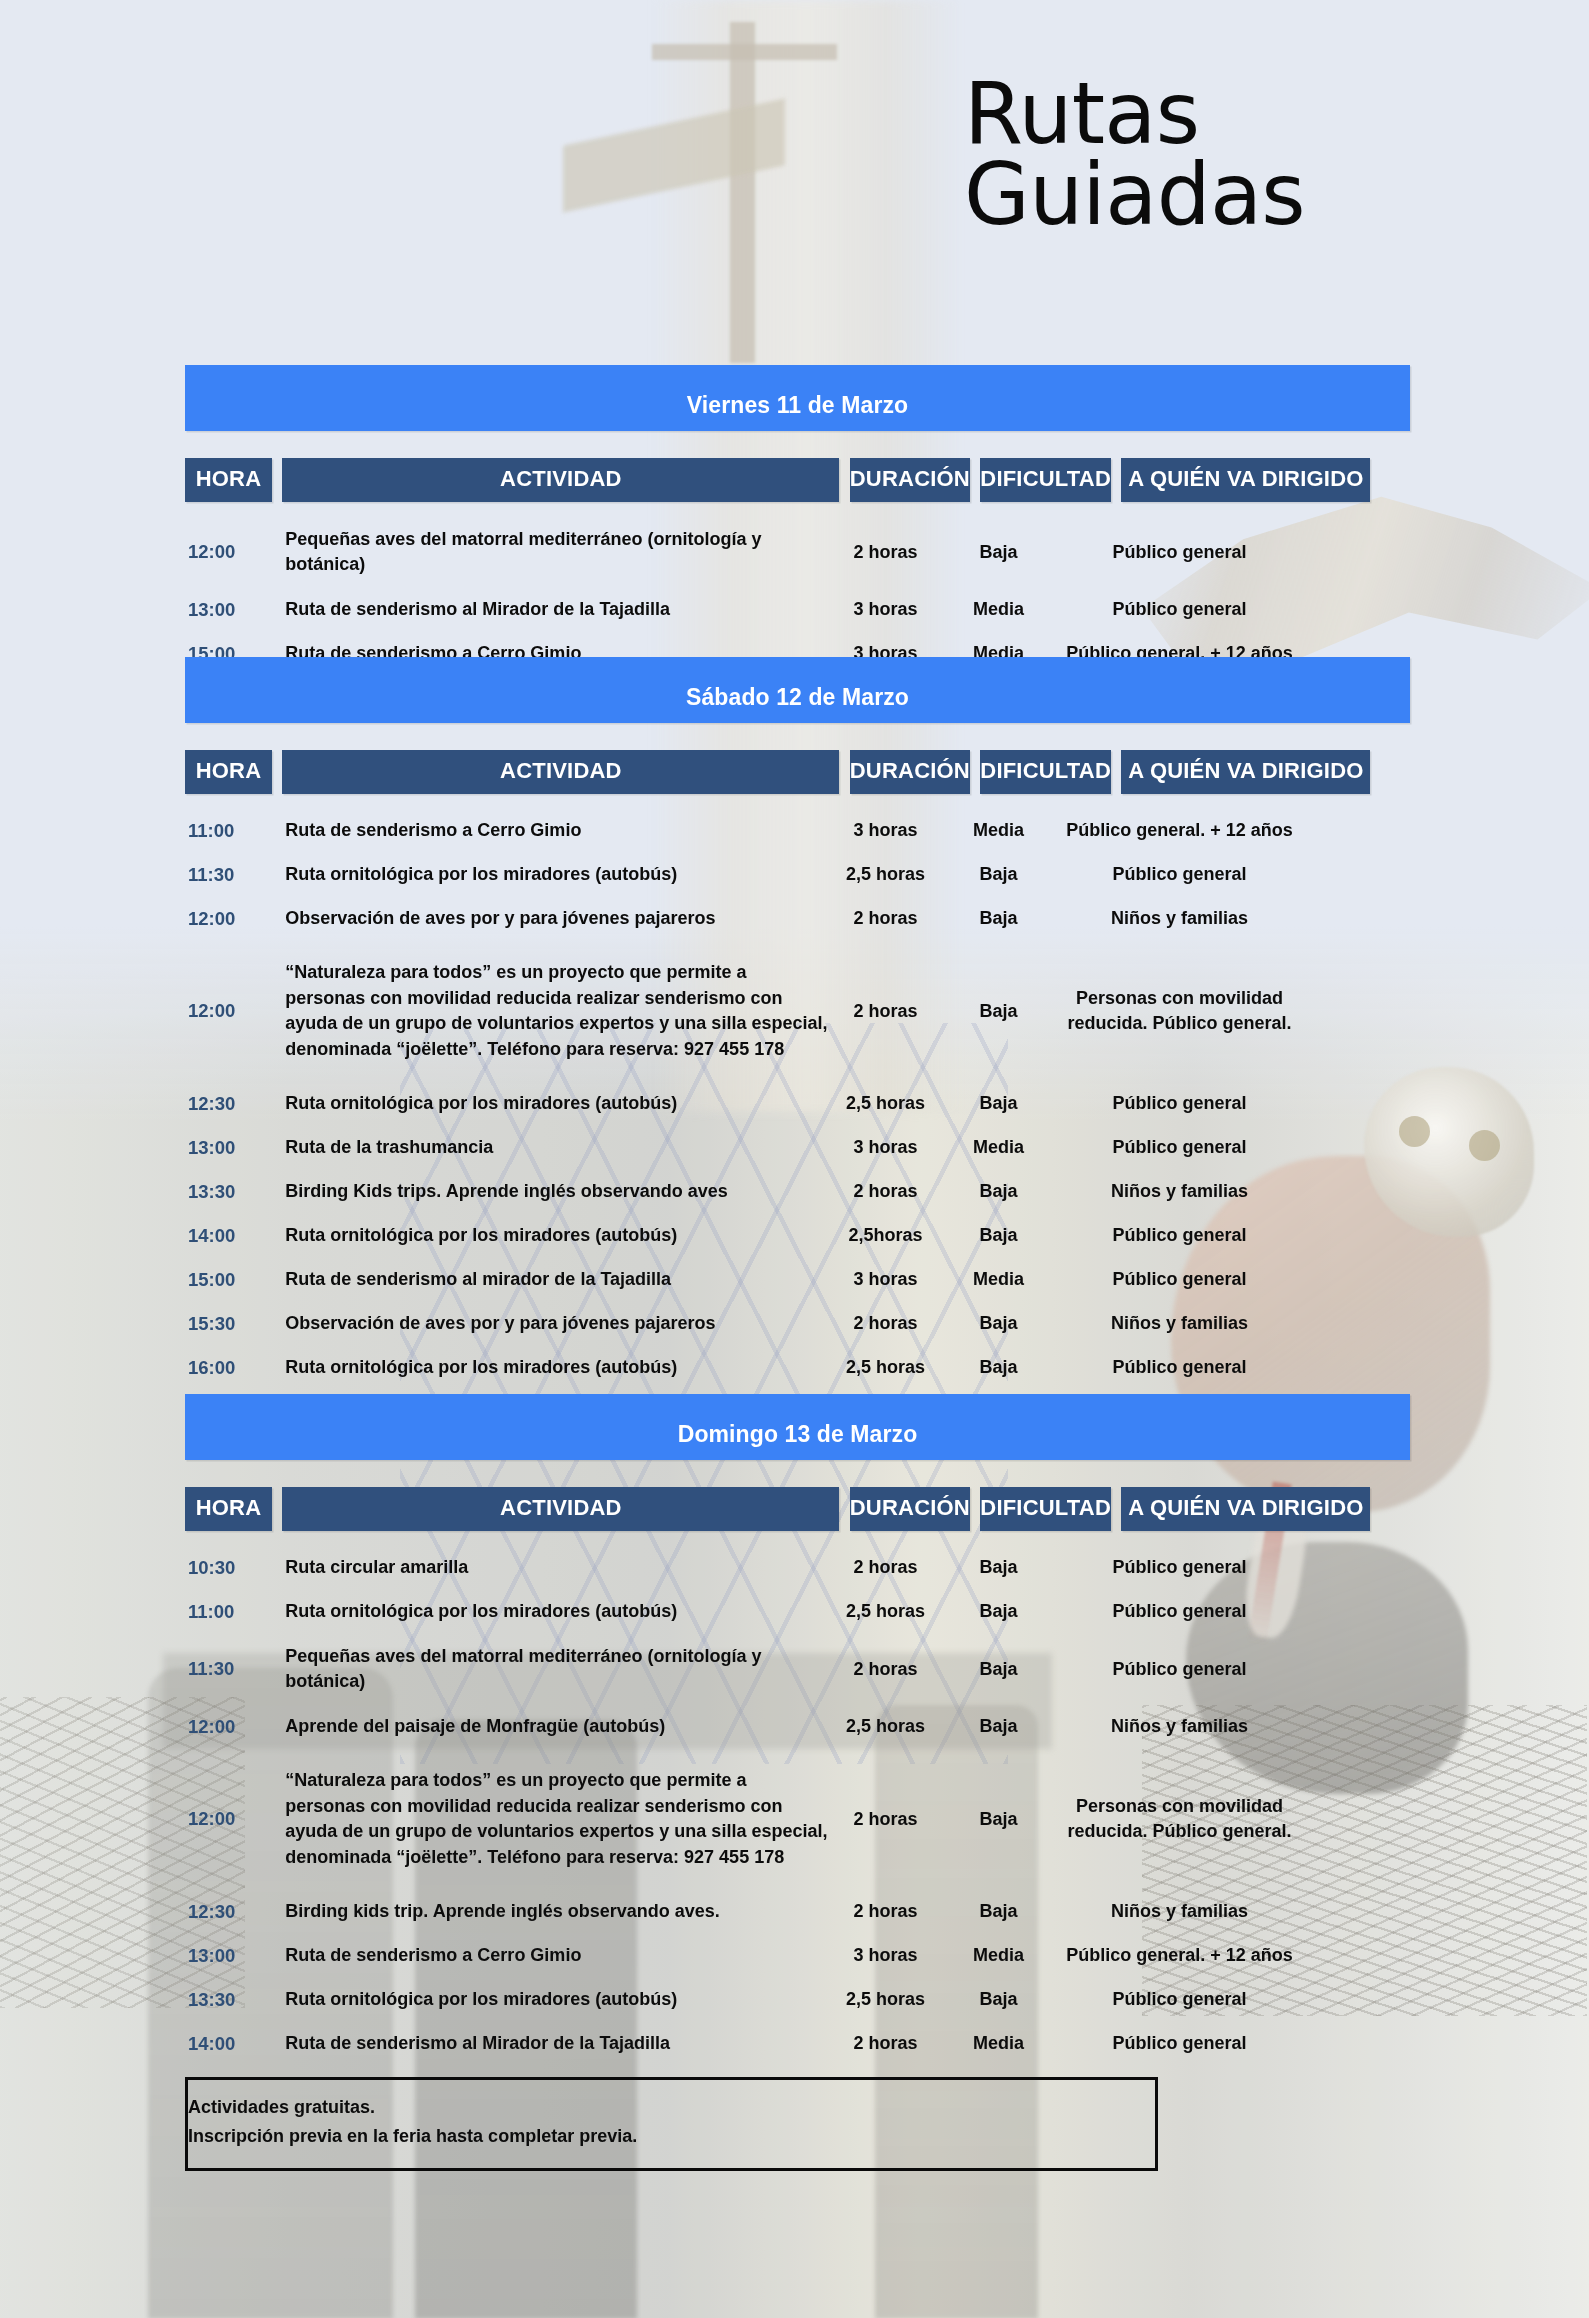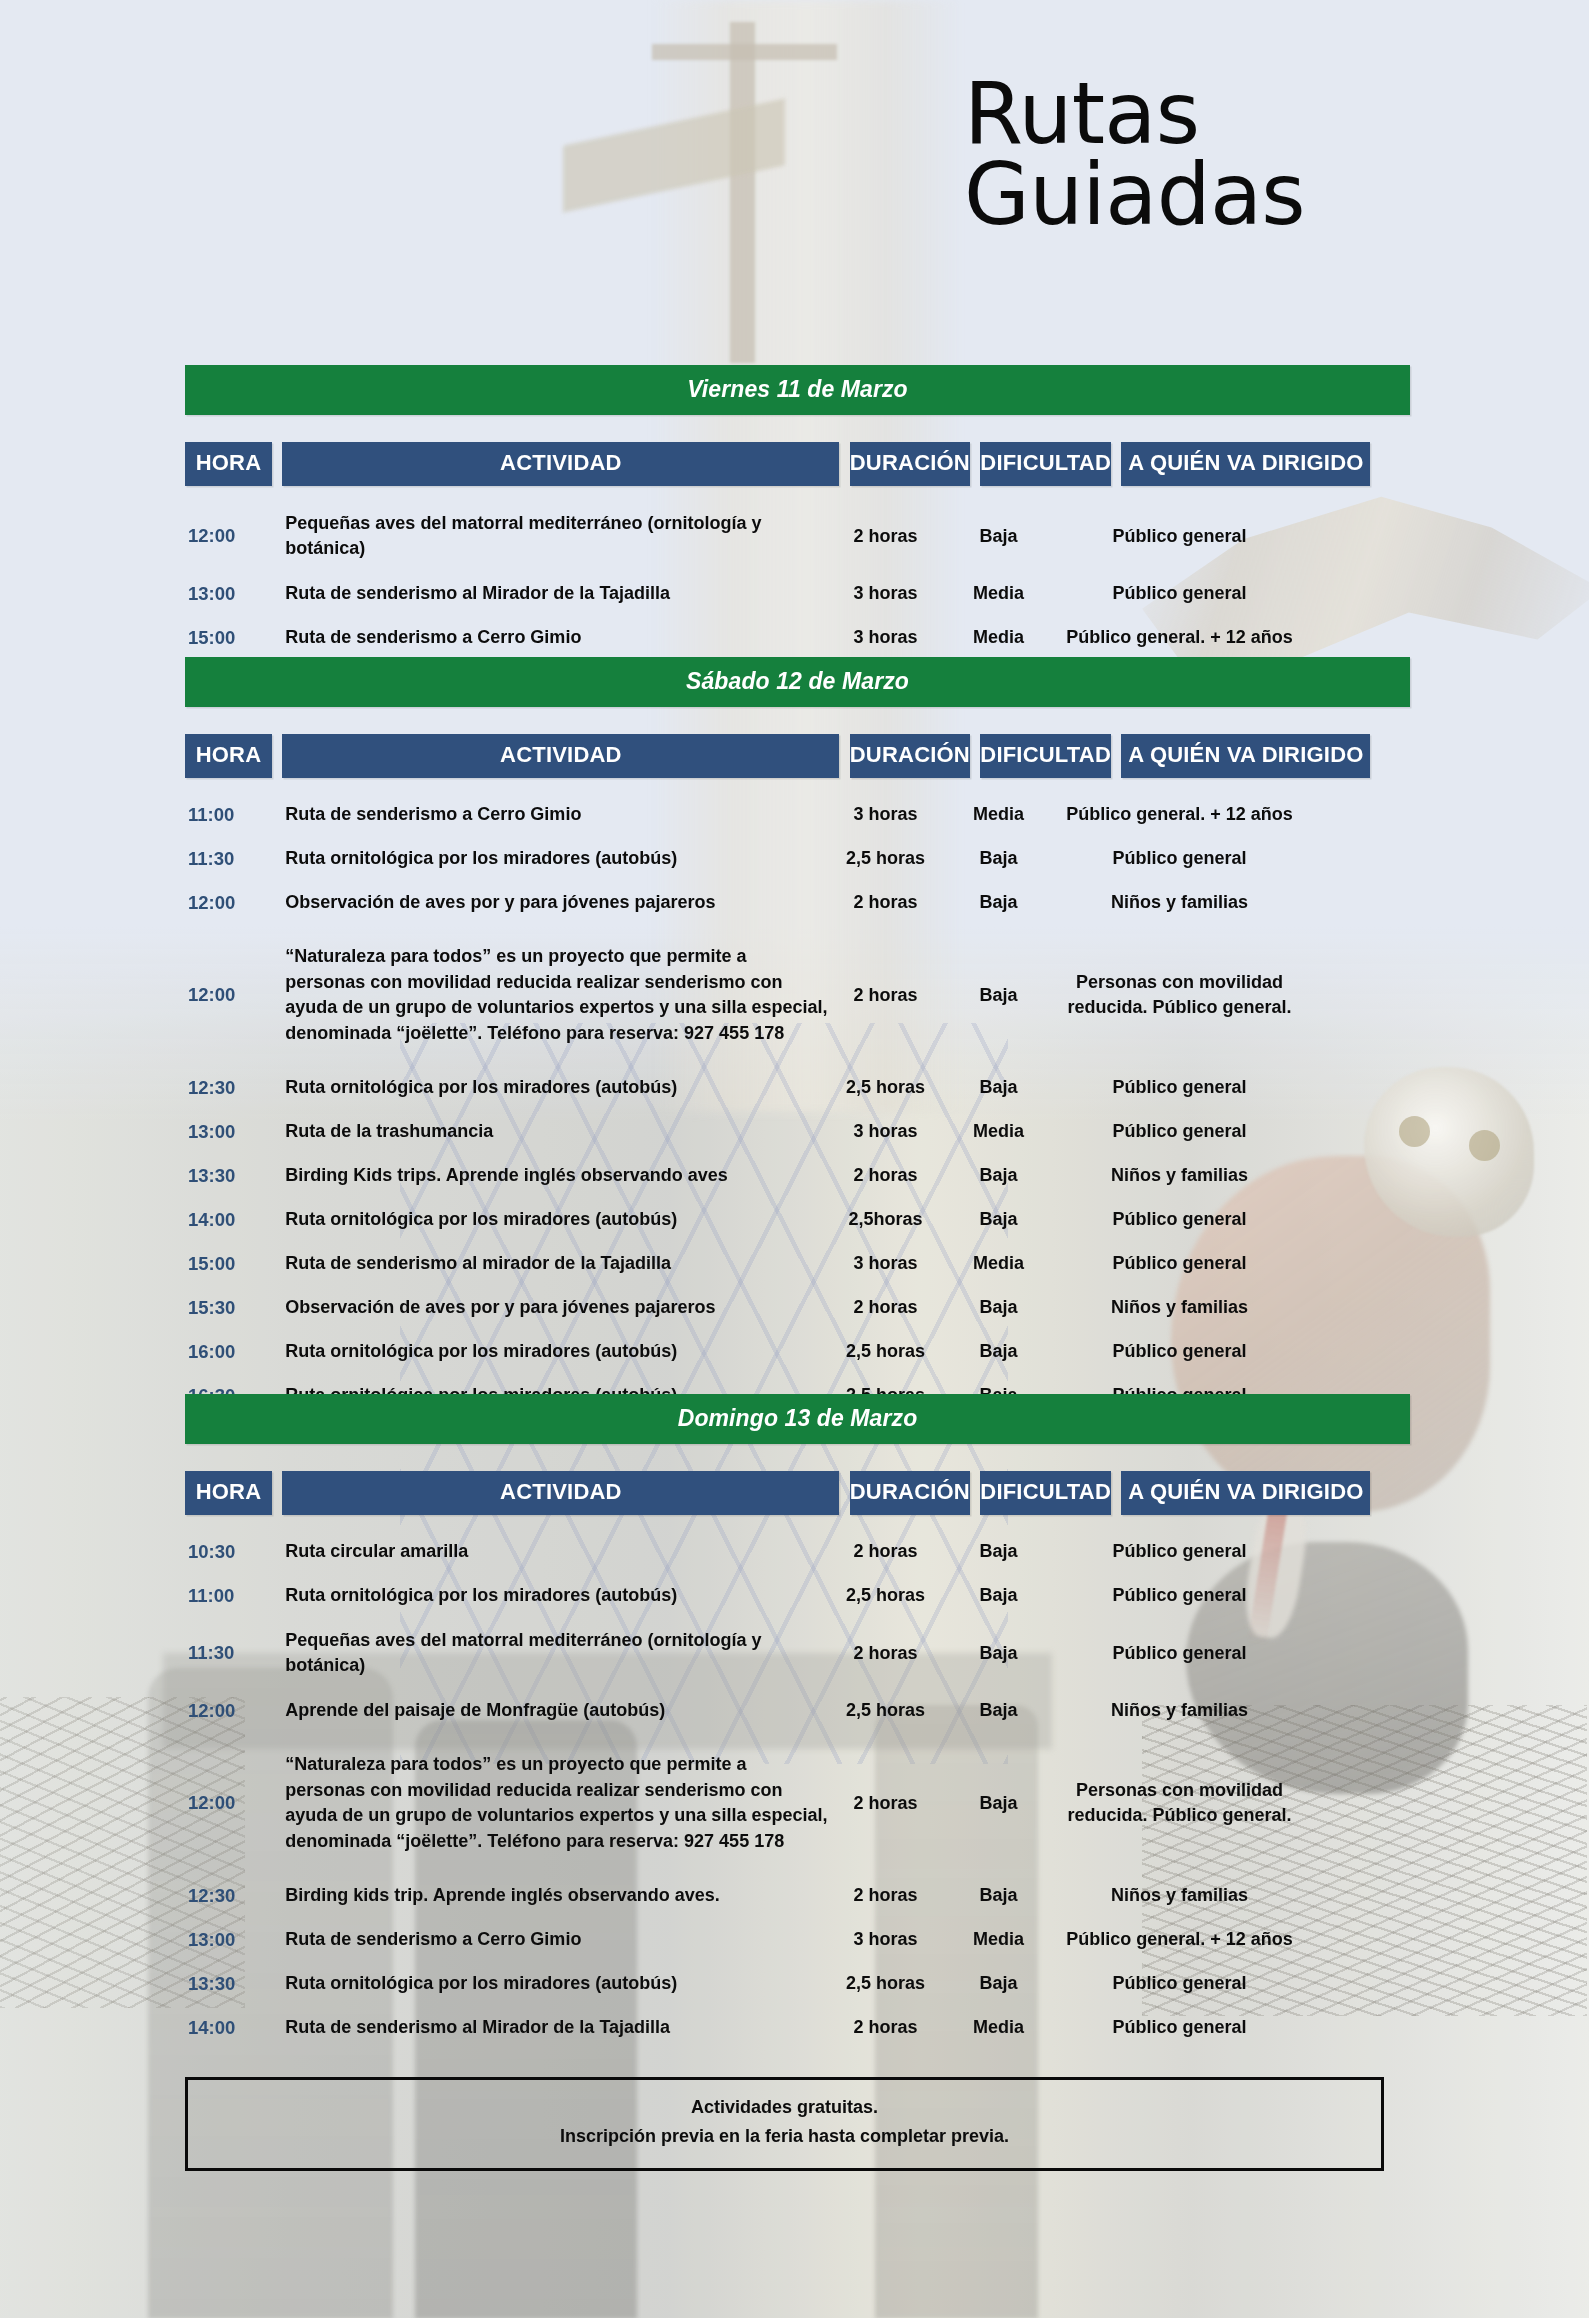--- a/index.html
+++ b/index.html
@@ -181,29 +181,28 @@
     font-weight: 400;
     font-size: 85px;
     color: #0b0b0b;
     letter-spacing: -0.7px;
   }
 
   
   .day-block { position: absolute; left: 185px; width: 1225px; }
 
   .day-banner {
-    background: #15803d;
+    background: #3b82f6;
     color: #ffffff;
     text-align: center;
     font-weight: bold;
     font-size: 23px;
     letter-spacing: 0.1px;
-    padding: 11px 0 12px;
+    padding: 27px 0 12px;
     box-shadow: 1.5px 1.5px 0 rgba(0,0,0,.10);
-    font-style: italic;
   }
 
   .col-head-row {
     display: flex;
     margin-top: 27px;
     align-items: stretch;
   }
   .col-head {
     background: #30507d;
     color: #ffffff;
@@ -249,24 +248,24 @@
   }
   .cell.dur { flex: 0 0 113px; text-align: center; }
   .cell.dif { flex: 0 0 113px; text-align: center; }
   .cell.pub { flex: 0 0 249px; text-align: center; }
 
   .row.tall { min-height: 71px; }
   .row.xtall { min-height: 141px; }
 
   
   #footer-note {
-    position: absolute; left: 185px; width: 1199px;
+    position: absolute; left: 185px; width: 973px;
     border: 3px solid #0a0a0a;
     background: transparent;
-    text-align: center;
+    text-align: left;
     padding: 13.3px 0 16.3px;
   }
   #footer-note div {
     font-size: 18px;
     font-weight: bold;
     color: #0c0c0c;
     line-height: 1.62;
   }
 </style>
 </head>

